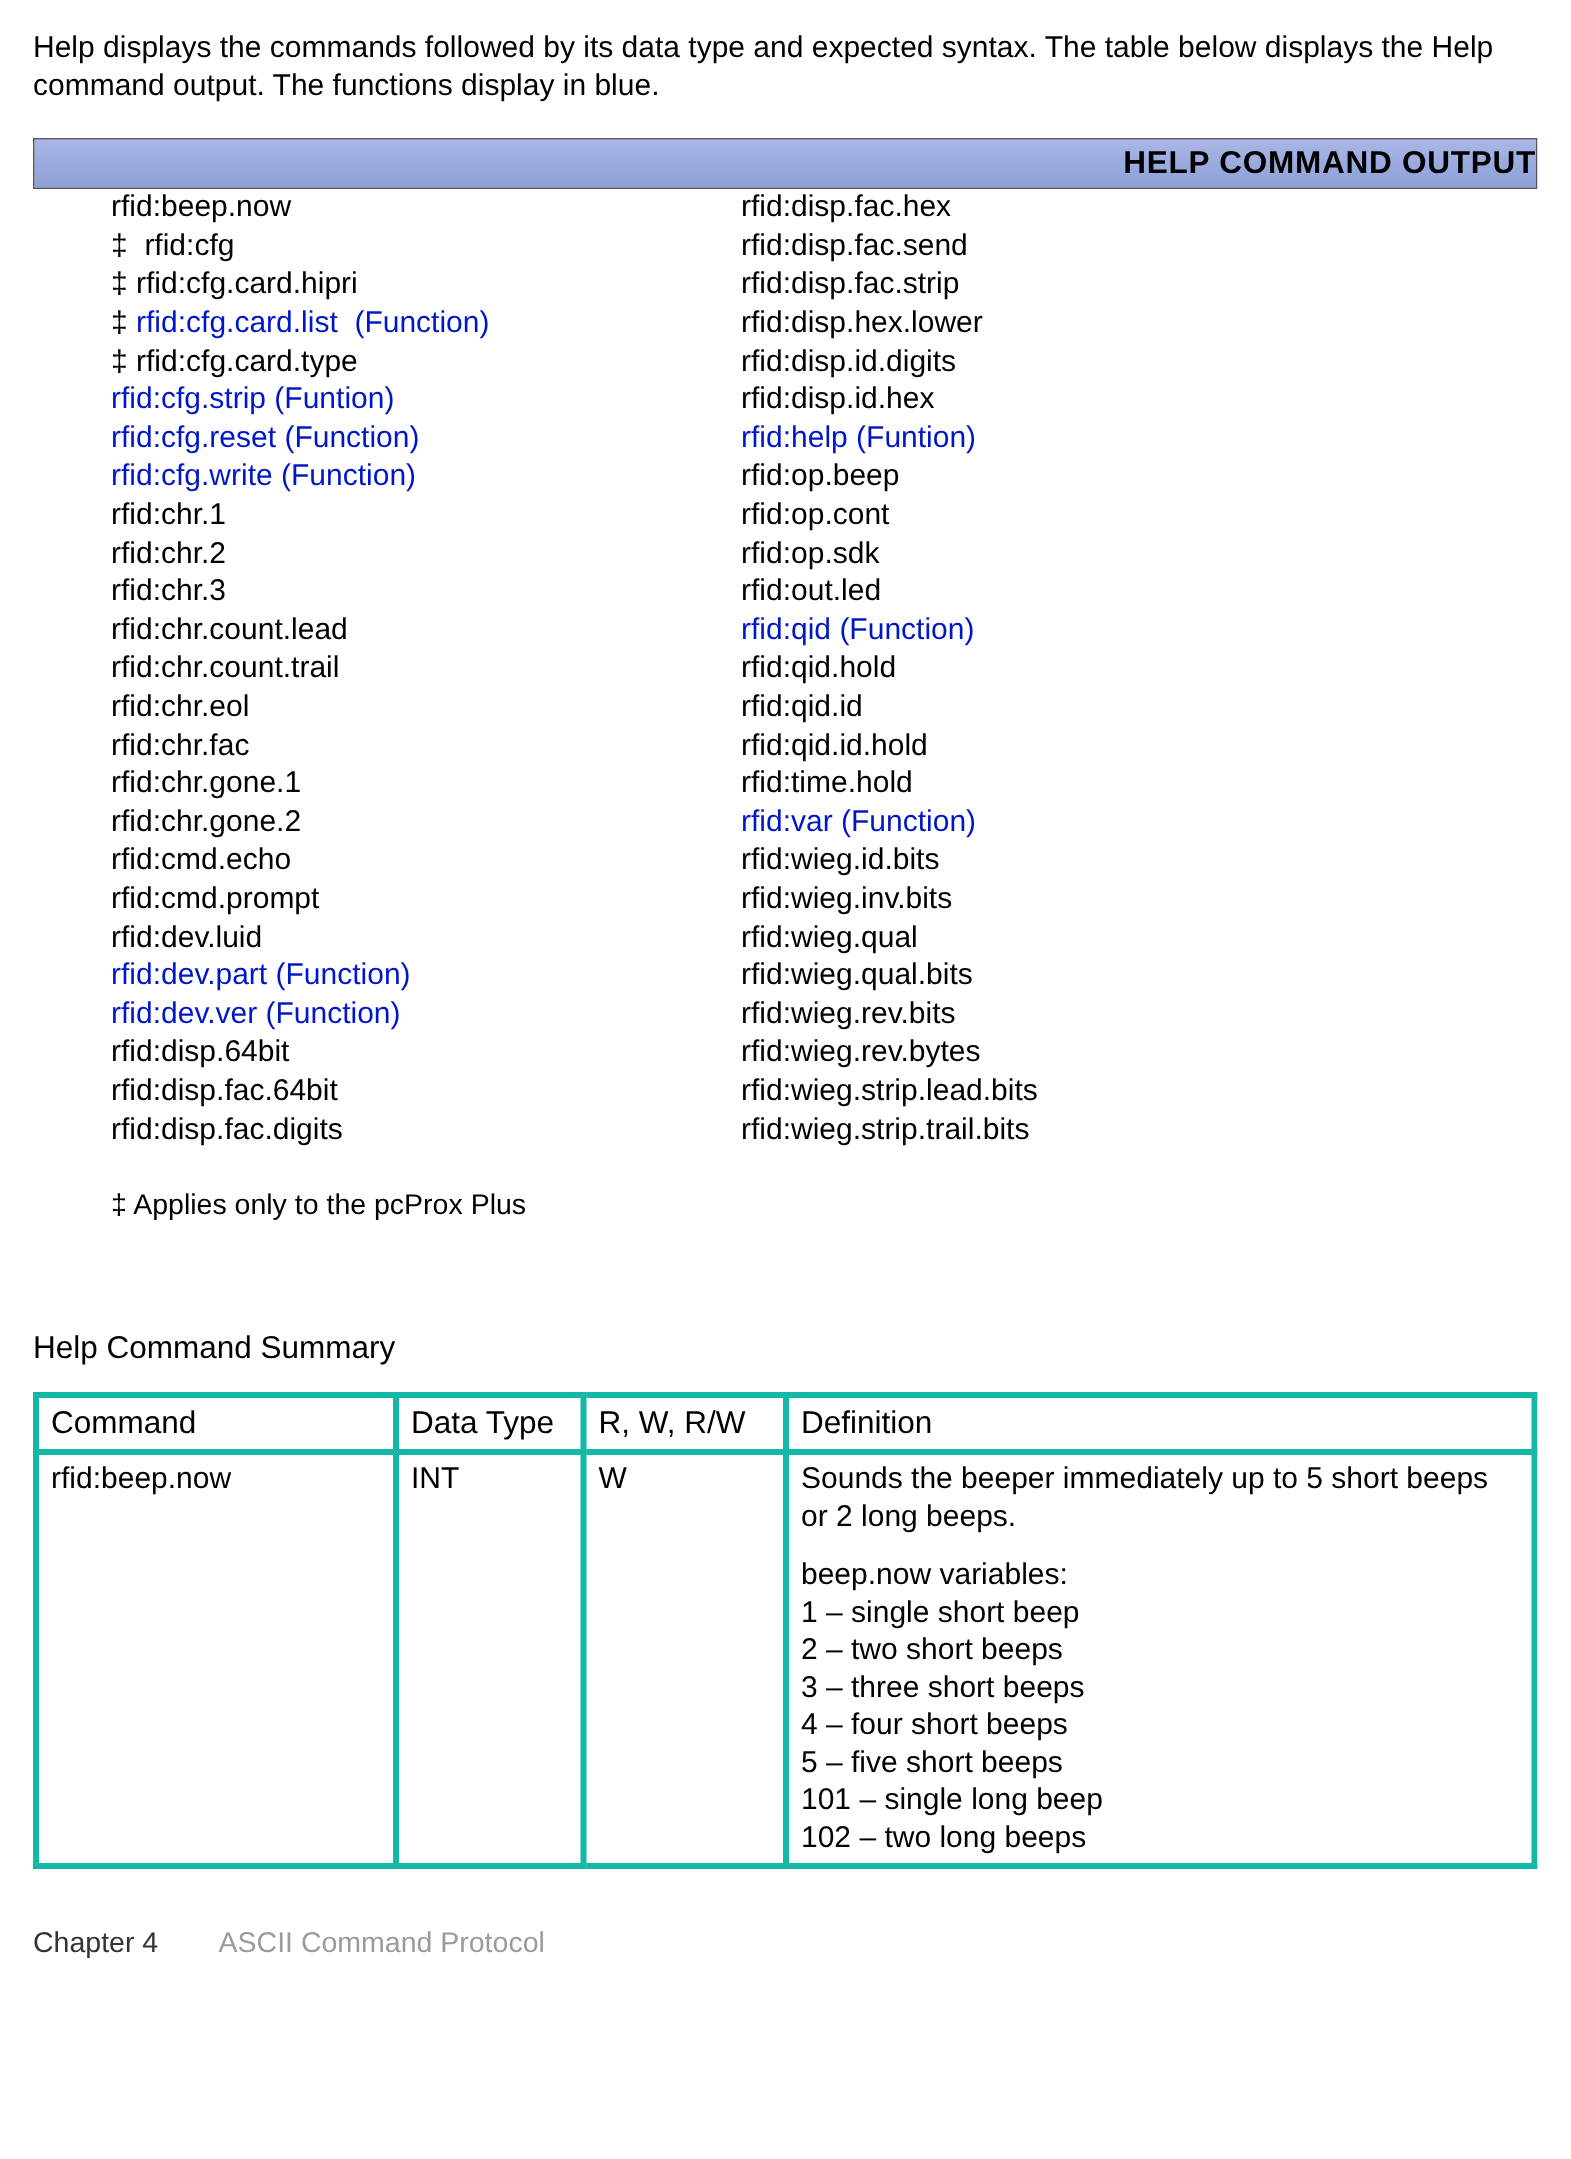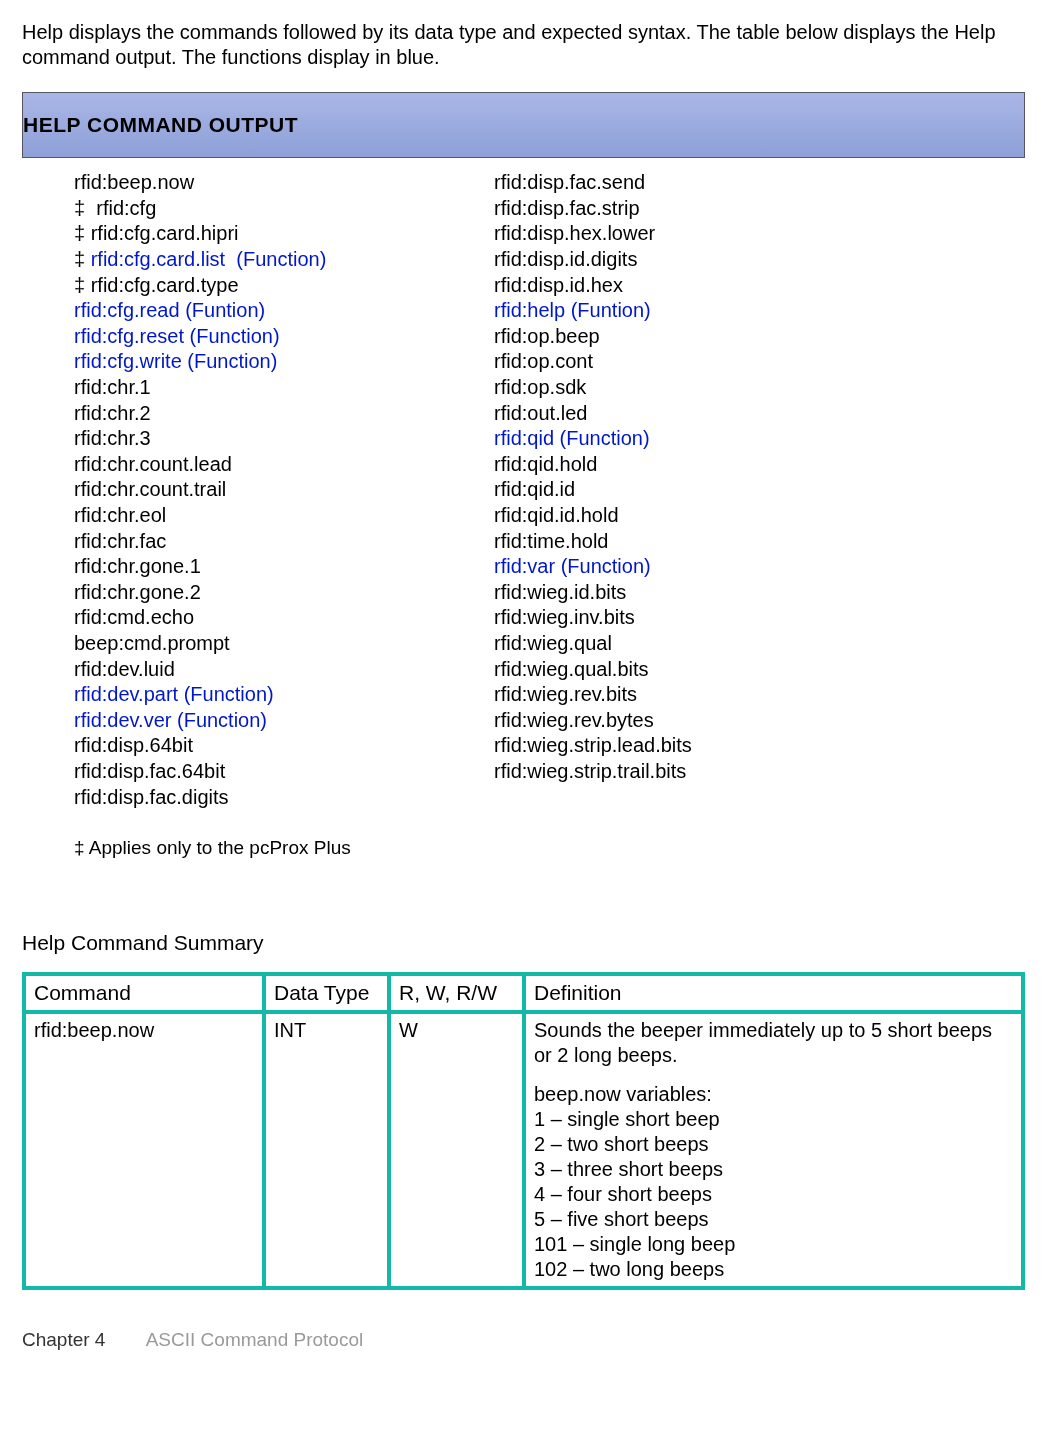--- a/index.html
+++ b/index.html
@@ -6,25 +6,24 @@
     font-family: Arial, Helvetica, sans-serif;
     font-size: 20px;
     color: #000;
     margin: 20px 22px;
     line-height: 1.25;
   }
   .intro { margin-bottom: 22px; }
   .help-header {
     background: linear-gradient(#aab6e6, #8da0d8);
     border: 1px solid #556;
-    text-align: left;
+    text-align: right;
     font-weight: bold;
     font-size: 21px;
-    padding: 19px 0;
-    margin-bottom: 12px;
+    padding: 3px 0;
     letter-spacing: 0.5px;
   }
   .cmd-cols {
     display: flex;
     gap: 0;
     padding-left: 52px;
     margin-bottom: 26px;
   }
   .cmd-col { width: 420px; }
   .cmd-line { line-height: 1.28; white-space: pre; }
@@ -63,42 +62,43 @@
 
 <div class="help-header">HELP COMMAND OUTPUT</div>
 
 <div class="cmd-cols">
   <div class="cmd-col" id="col-left">
       <div class="cmd-line"><span>rfid:beep.now</span></div>
       <div class="cmd-line"><span>‡  </span><span>rfid:cfg</span></div>
       <div class="cmd-line"><span>‡ </span><span>rfid:cfg.card.hipri</span></div>
       <div class="cmd-line"><span>‡ </span><span class="fn">rfid:cfg.card.list  (Function)</span></div>
       <div class="cmd-line"><span>‡ </span><span>rfid:cfg.card.type</span></div>
-      <div class="cmd-line"><span class="fn">rfid:cfg.read (Funtion)</span></div>
+      <div class="cmd-line"><span class="fn">rfid:cfg.strip (Funtion)</span></div>
       <div class="cmd-line"><span class="fn">rfid:cfg.reset (Function)</span></div>
       <div class="cmd-line"><span class="fn">rfid:cfg.write (Function)</span></div>
       <div class="cmd-line"><span>rfid:chr.1</span></div>
       <div class="cmd-line"><span>rfid:chr.2</span></div>
       <div class="cmd-line"><span>rfid:chr.3</span></div>
       <div class="cmd-line"><span>rfid:chr.count.lead</span></div>
       <div class="cmd-line"><span>rfid:chr.count.trail</span></div>
       <div class="cmd-line"><span>rfid:chr.eol</span></div>
       <div class="cmd-line"><span>rfid:chr.fac</span></div>
       <div class="cmd-line"><span>rfid:chr.gone.1</span></div>
       <div class="cmd-line"><span>rfid:chr.gone.2</span></div>
       <div class="cmd-line"><span>rfid:cmd.echo</span></div>
-      <div class="cmd-line"><span>beep:cmd.prompt</span></div>
+      <div class="cmd-line"><span>rfid:cmd.prompt</span></div>
       <div class="cmd-line"><span>rfid:dev.luid</span></div>
       <div class="cmd-line"><span class="fn">rfid:dev.part (Function)</span></div>
       <div class="cmd-line"><span class="fn">rfid:dev.ver (Function)</span></div>
       <div class="cmd-line"><span>rfid:disp.64bit</span></div>
       <div class="cmd-line"><span>rfid:disp.fac.64bit</span></div>
       <div class="cmd-line"><span>rfid:disp.fac.digits</span></div>
     </div>
   <div class="cmd-col" id="col-right">
+      <div class="cmd-line"><span>rfid:disp.fac.hex</span></div>
       <div class="cmd-line"><span>rfid:disp.fac.send</span></div>
       <div class="cmd-line"><span>rfid:disp.fac.strip</span></div>
       <div class="cmd-line"><span>rfid:disp.hex.lower</span></div>
       <div class="cmd-line"><span>rfid:disp.id.digits</span></div>
       <div class="cmd-line"><span>rfid:disp.id.hex</span></div>
       <div class="cmd-line"><span class="fn">rfid:help (Funtion)</span></div>
       <div class="cmd-line"><span>rfid:op.beep</span></div>
       <div class="cmd-line"><span>rfid:op.cont</span></div>
       <div class="cmd-line"><span>rfid:op.sdk</span></div>
       <div class="cmd-line"><span>rfid:out.led</span></div>

